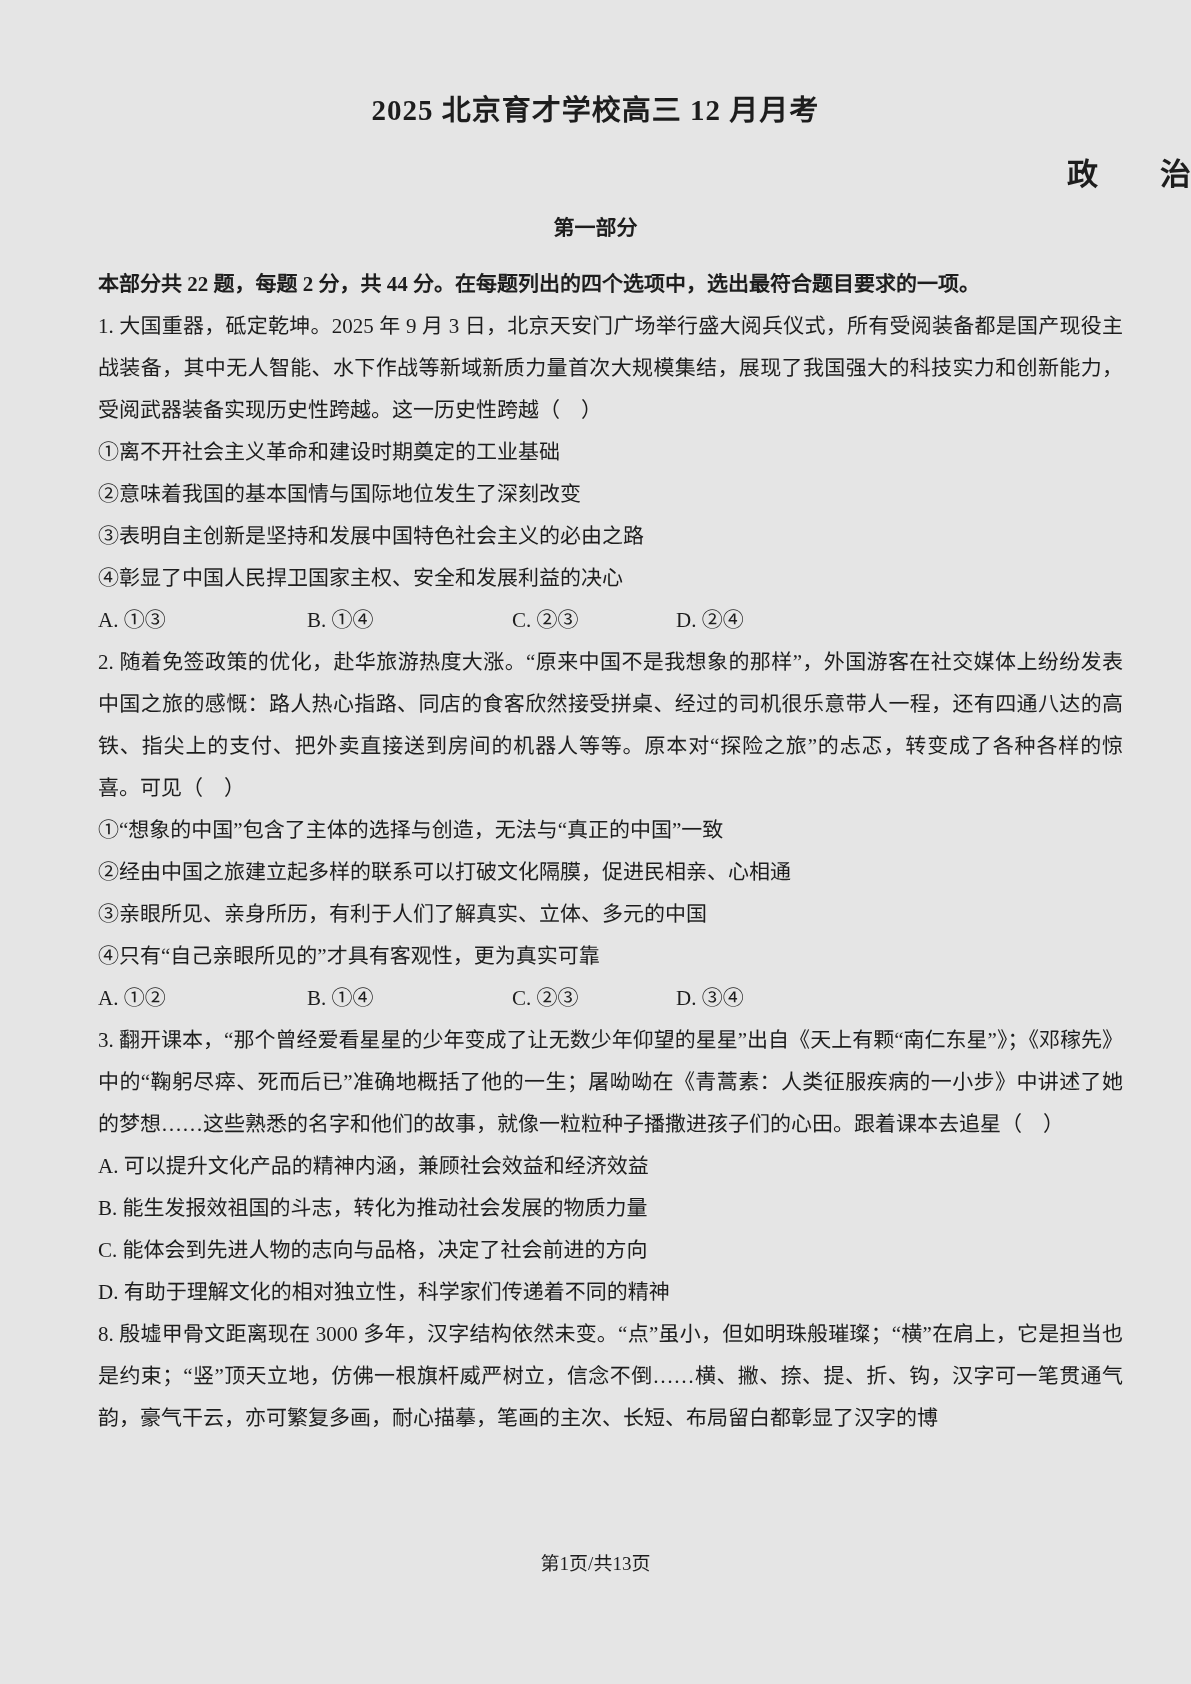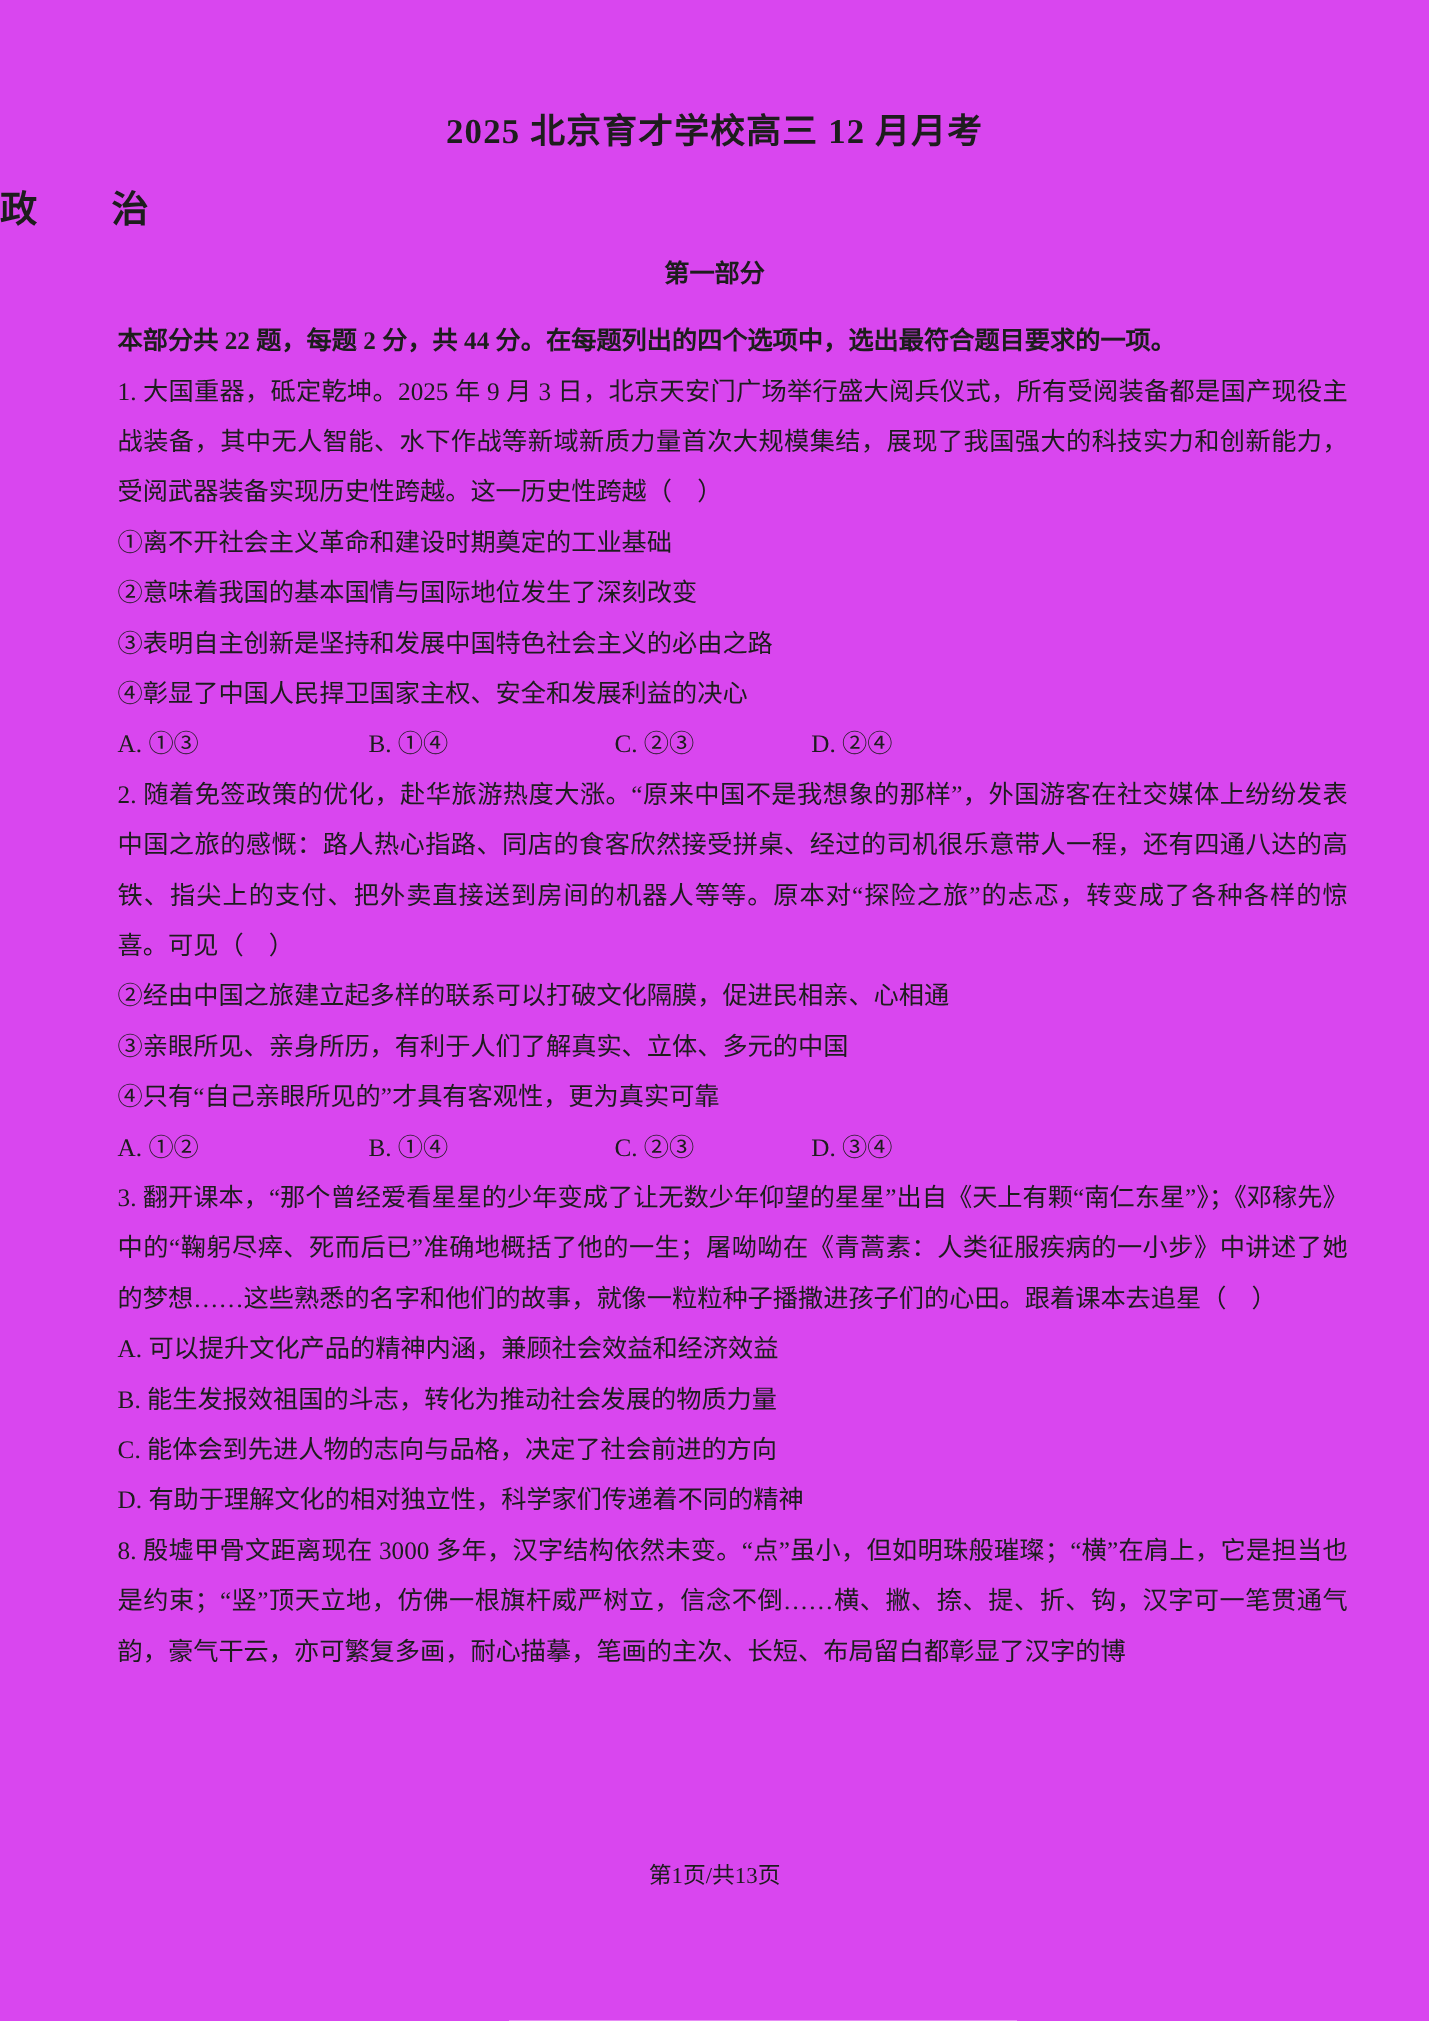--- a/index.html
+++ b/index.html
@@ -5,36 +5,36 @@
   * { box-sizing: border-box; }
   html, body {
     margin: 0;
     padding: 0;
     background: #ffffff;
   }
   .page {
     position: relative;
     width: 1191px;
     height: 1684px;
-    background: #d946ef;
+    background: #e5e5e5;
     color: #1d1d1d;
     font-family: "Liberation Serif", "DejaVu Serif", serif;
     overflow: hidden;
   }
   .exam-title {
     padding-top: 92px;
     text-align: center;
     font-size: 29px;
     font-weight: 700;
     line-height: 36px;
     letter-spacing: 1px;
   }
   .subject-title {
     margin-top: 27px;
-    text-align: left;
+    text-align: right;
     font-size: 31px;
     font-weight: 700;
     line-height: 40px;
   }
   .section-heading {
     margin-top: 19px;
     text-align: center;
     font-size: 21px;
     font-weight: 700;
     line-height: 28px;
@@ -95,20 +95,21 @@
       <div class="options-row">
         <span class="opt">A. ①③</span>
         <span class="opt">B. ①④</span>
         <span class="opt">C. ②③</span>
         <span class="opt">D. ②④</span>
       </div>
     </div>
 
     <div class="question">
       <p class="stem">2. 随着免签政策的优化，赴华旅游热度大涨。“原来中国不是我想象的那样”，外国游客在社交媒体上纷纷发表中国之旅的感慨：路人热心指路、同店的食客欣然接受拼桌、经过的司机很乐意带人一程，还有四通八达的高铁、指尖上的支付、把外卖直接送到房间的机器人等等。原本对“探险之旅”的忐忑，转变成了各种各样的惊喜。可见（　）</p>
+      <p class="statement-line">①“想象的中国”包含了主体的选择与创造，无法与“真正的中国”一致</p>
       <p class="statement-line">②经由中国之旅建立起多样的联系可以打破文化隔膜，促进民相亲、心相通</p>
       <p class="statement-line">③亲眼所见、亲身所历，有利于人们了解真实、立体、多元的中国</p>
       <p class="statement-line">④只有“自己亲眼所见的”才具有客观性，更为真实可靠</p>
       <div class="options-row">
         <span class="opt">A. ①②</span>
         <span class="opt">B. ①④</span>
         <span class="opt">C. ②③</span>
         <span class="opt">D. ③④</span>
       </div>
     </div>

